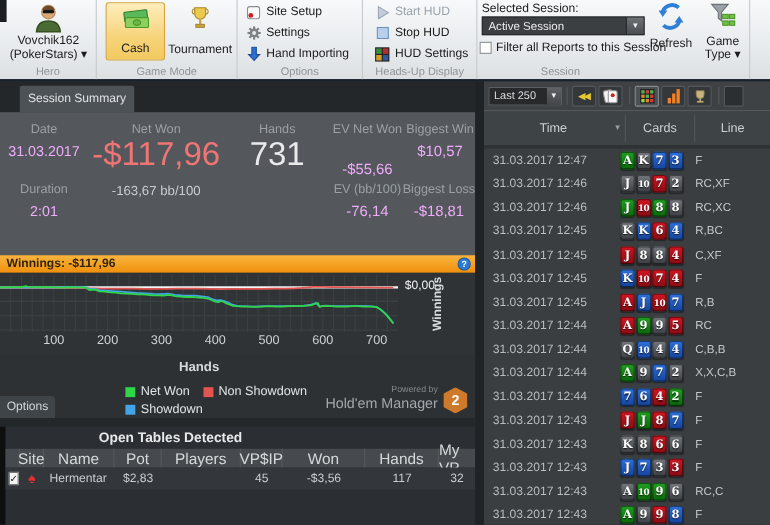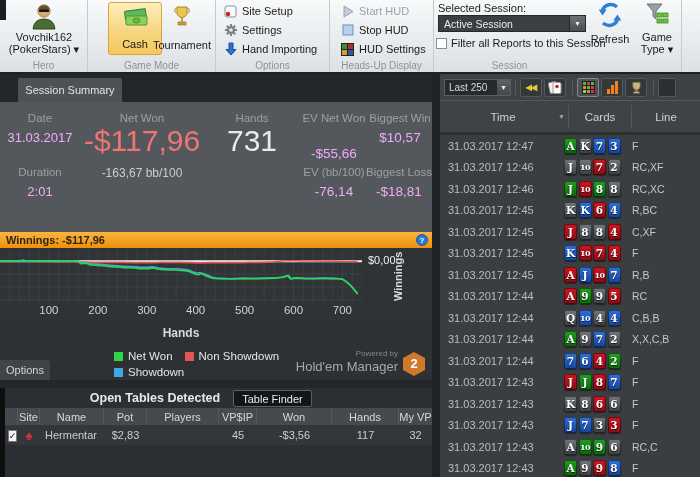--- a/index.html
+++ b/index.html
@@ -8,21 +8,21 @@
 .abs{position:absolute}
 
 
 #ribbon{position:absolute;left:0;top:0;width:700px;height:74px;background:linear-gradient(#f7f9fa,#e9ecee 55%,#dde0e3);border-bottom:2px solid #18222e}
 .rgroup{position:absolute;top:0;height:72px;border-right:1px solid #c6cacd}
 .glabel{position:absolute;bottom:1px;left:0;right:0;text-align:center;font-size:10px;color:#8d9297}
 .ritem{position:absolute;display:flex;align-items:center;font-size:11px;color:#1b1b1b;white-space:nowrap;cursor:default}
 .ritem.dis{color:#9aa4ad}
 .ricon{width:15px;height:14px;margin-right:4px;display:flex;align-items:center;justify-content:center;flex:none}
 .two-line{text-align:center;font-size:11px;color:#1b1b1b;line-height:12px}
-#cash-btn{position:absolute;left:20px;top:2px;width:54px;height:53px;background:linear-gradient(#fdeebc,#f7d47c 60%,#f3c95f);border:1px solid #d9a43c;border-radius:3px;text-align:center}
+#cash-btn{position:absolute;left:8px;top:2px;width:54px;height:53px;background:linear-gradient(#fdeebc,#f7d47c 60%,#f3c95f);border:1px solid #d9a43c;border-radius:3px;text-align:center}
 #tourn-btn{position:absolute;left:64px;top:2px;width:60px;height:53px;text-align:center;border-radius:3px}
 .bigbtn-label{position:absolute;bottom:4px;left:0;right:0;font-size:11px;color:#1b1b1b}
 #sess-dd{position:absolute;left:4px;top:15px;width:148px;height:17px;background:#3c3f42;border:1px solid #26292c;color:#e9ebed;font-size:10.5px;display:flex;align-items:center}
 #sess-dd .ddtxt{padding-left:5px;flex:1}
 .ddarr{width:16px;height:100%;background:linear-gradient(#6e7276,#4a4e52);display:flex;align-items:center;justify-content:center;color:#eef0f2;font-size:7px;border-left:1px solid #26292c}
 .cb{width:11px;height:11px;background:#fdfdfd;border:1px solid #8a8f94;display:inline-block;margin-right:4px;flex:none}
 
 #tabbar{position:absolute;left:0;top:74px;width:432px;height:28px;background:#24272a}
 #tab-active{position:absolute;left:18px;top:4px;width:104px;height:24px;background:#4d5256;color:#e0e3e5;font-size:11px;display:flex;align-items:center;justify-content:center;border-radius:2px 2px 0 0}
 #stats{position:absolute;left:0;top:102px;width:432px;height:130px;background:#54585c}
@@ -45,21 +45,21 @@
 #hm-name{position:absolute;left:250px;top:359px;width:148px;text-align:right;font-size:13px;color:#a3a8ac}
 #hm-badge{position:absolute;left:403px;top:352px;width:22px;height:24px;background:#cf7a2a;clip-path:polygon(50% 0,100% 25%,100% 75%,50% 100%,0 75%,0 25%);color:#fff;font-weight:bold;font-size:13px;text-align:center;line-height:24px}
 #options-btn{position:absolute;left:0;top:360px;width:50px;height:20px;background:#3f4448;color:#d2d5d8;font-size:11px;display:flex;align-items:center;justify-content:center;border-radius:0 3px 0 0}
 #lp-divider{position:absolute;left:0;top:380px;width:432px;height:8px;background:#24272a}
 
 #opentables{position:absolute;left:0;top:388px;width:432px;height:89px;background:#2b2f33}
 #ot-strip{position:absolute;left:0;top:0;width:5px;height:89px;background:#0e0e0e}
 #ot-title{position:absolute;left:50px;top:3px;width:210px;text-align:center;font-size:12.5px;font-weight:bold;color:#e6e8ea}
 #ot-finder{position:absolute;left:233px;top:2px;width:79px;height:17px;background:#141517;border:1px solid #5c6064;border-radius:2px;color:#e8eaec;font-size:11px;display:flex;align-items:center;justify-content:center}
 #ot-head{position:absolute;left:5px;top:20px;width:427px;height:17px;background:#464a4e;display:flex}
-.oth{height:17px;border-right:1px solid #55595d;font-size:11px;color:#d6d9db;display:flex;align-items:center;justify-content:center;flex:none}
+.oth{height:17px;border-right:1px solid #55595d;font-size:14px;color:#d6d9db;display:flex;align-items:center;justify-content:center;flex:none}
 #ot-row{position:absolute;left:5px;top:37px;width:427px;height:20px;background:#33373b;display:flex;align-items:center}
 .otc{flex:none;font-size:11px;color:#c9cdd0;text-align:center}
 .w-chk{width:13px}.w-site{width:22px}.w-name{width:64px;text-align:left;padding-left:5px}.w-pot{width:43px}.w-pl{width:72px}.w-vp{width:38px}.w-won{width:75px}.w-hands{width:67px}.w-myvp{width:33px}
 .tcb{width:10px;height:10px;background:#f4f4f4;border:1px solid #777;font-size:9px;line-height:9px;text-align:center;color:#111;margin-left:2px}
 .ps-spade{color:#e03030;font-size:13px;line-height:13px}
 
 #splitter{position:absolute;left:432px;top:74px;width:8px;height:403px;background:#202326}
 
 #rp-toolbar{position:absolute;left:440px;top:74px;width:260px;height:26px;background:#3e4245;display:flex;align-items:center}
 #rp-dd{margin-left:4px;width:67px;height:17px;background:#27292b;border:1px solid #5a5e62;color:#d8dadc;font-size:10px;display:flex;align-items:center}
@@ -343,21 +343,20 @@
 <div id="powered">Powered by</div>
 <div id="hm-name">Hold'em Manager</div>
 <div id="hm-badge">2</div>
 
 <div id="options-btn">Options</div>
 <div id="lp-divider"></div>
 
 <div id="opentables">
   <div id="ot-strip"></div>
   <div id="ot-title">Open Tables Detected</div>
-  <div id="ot-finder">Table Finder</div>
   <div id="ot-head">
     <div class="oth w-chk"></div>
     <div class="oth w-site">Site</div>
     <div class="oth w-name" style="justify-content:center;padding-left:0">Name</div>
     <div class="oth w-pot">Pot</div>
     <div class="oth w-pl">Players</div>
     <div class="oth w-vp">VP$IP</div>
     <div class="oth w-won">Won</div>
     <div class="oth w-hands">Hands</div>
     <div class="oth w-myvp" style="border-right:none">My VP</div>

